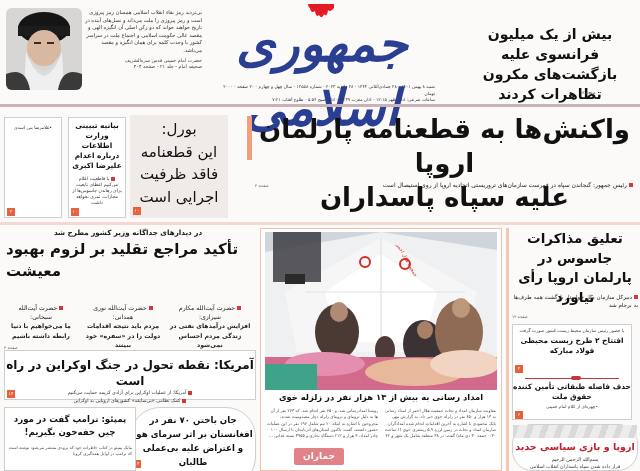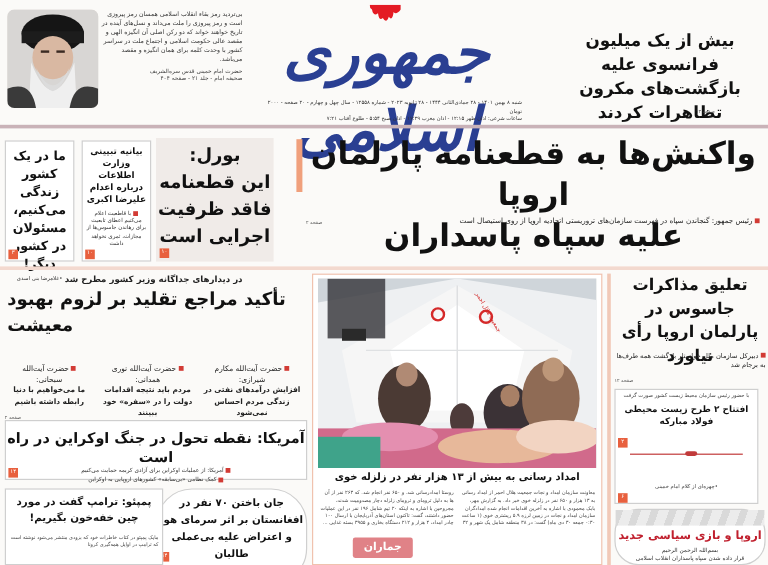--- a/index.html
+++ b/index.html
@@ -26,21 +26,21 @@
   .box { border: 1px solid #cfcfcf; background: #fff; }
   .small-box-1 { left: 4px; top: 117px; width: 58px; height: 101px; text-align: center; padding: 5px 3px; }
   .small-box-1 .t { font-size: 10.5px; font-weight: bold; line-height: 15px; }
   .small-box-1 .a { font-size: 4.5px; margin-top: 2px; color: #333; }
   .small-box-2 { left: 68px; top: 117px; width: 58px; height: 101px; text-align: center; padding: 3px 3px; }
   .small-box-2 .t { font-size: 7.4px; font-weight: bold; line-height: 10px; }
   .small-box-2 .b { font-size: 4.6px; line-height: 6.1px; margin-top: 5px; color: #333; }
   .badge { width: 8px; height: 8px; background: #e8603e; color: #fff; font-size: 4.5px; line-height: 8px; text-align: center; }
 
   .borrel-box { left: 130px; top: 115px; width: 98px; height: 103px; background: #f0ebe8; text-align: center; padding-top: 3px; }
-  .borrel-box .t { font-size: 15px; font-weight: bold; line-height: 22.5px; }
+  .borrel-box .t { font-size: 15px; font-weight: normal; line-height: 22.5px; }
 
   .main-accent { left: 247px; top: 116px; width: 5px; height: 44px; background: #f0a07c; }
   .main-headline { left: 252px; top: 112px; width: 385px; text-align: center; font-size: 26px; font-weight: bold; line-height: 34px; font-family: "DejaVu Sans", sans-serif; letter-spacing: -0.5px; }
   .main-sub { left: 300px; top: 181px; width: 333px; font-size: 6px; line-height: 8px; text-align: right; color: #222; }
   .bullet-sq { display: inline-block; width: 4px; height: 4px; background: #d23b35; margin-left: 2px; vertical-align: middle; }
   .main-ref { left: 255px; top: 183px; }
 
   .row-rule-2 { left: 0; top: 222px; width: 640px; height: 3px; background: #f3d9cf; }
 
   
@@ -124,21 +124,20 @@
   <div>شنبه ۸ بهمن ۱۴۰۱ - ۲۸ جمادی‌الثانی ۱۴۴۴ - ۲۸ ژانویه ۲۰۲۳ - شماره ۱۲۵۵۸ - سال چهل و چهارم - ۲۰ صفحه - ۲۰۰۰ تومان</div>
   <div>ساعات شرعی: اذان ظهر ۱۲:۱۵ - اذان مغرب ۱۷:۳۹ - اذان صبح ۵:۵۴ - طلوع آفتاب ۷:۲۱</div>
 </div>
 
 <div class="abs top-teaser">بیش از یک میلیون فرانسوی علیه بازگشت‌های مکرون تظاهرات کردند</div>
 <div class="abs page-ref top-teaser-ref">صفحه ۱۳</div>
 
 <div class="abs header-bottom-rule"></div>
 
 <div class="abs box small-box-1">
-  <div class="t">ما در یک کشور زندگی می‌کنیم، مسئولان در کشور دیگر!</div>
   <div class="a">•غلامرضا بنی اسدی</div>
   <div class="abs badge" style="left:2px;top:90px;">۳</div>
 </div>
 
 <div class="abs box small-box-2">
   <div class="t">بیانیه تبیینی وزارت اطلاعات درباره اعدام علیرضا اکبری</div>
   <div class="b"><span class="q-bullet"></span><span>با قاطعیت اعلام می‌کنیم اعطای تابعیت برای رهاندن جاسوس‌ها از مجازات، ثمری نخواهد داشت</span></div>
   <div class="abs badge" style="left:2px;top:90px;">۱۰</div>
 </div>
 
@@ -231,20 +230,21 @@
 <div class="abs jcpoa-headline">تعلیق مذاکرات جاسوس در پارلمان اروپا رأی نیاورد</div>
 <div class="abs jcpoa-sub"><span class="bullet-sq"></span><span>دبیرکل سازمان ملل خواستار بازگشت همه طرف‌ها به برجام شد</span></div>
 <div class="abs page-ref jcpoa-ref">صفحه ۱۲</div>
 
 <div class="abs box env-box">
   <div class="k">با حضور رئیس سازمان محیط زیست کشور صورت گرفت</div>
   <div class="t">افتتاح ۲ طرح زیست محیطی فولاد مبارکه</div>
   <div class="abs badge" style="left:2px;top:40px;">۲</div>
   <div class="divider"></div>
   <div class="dots"></div>
+  <div class="t2">حذف فاصله طبقاتی تأمین کننده حقوق ملت</div>
   <div class="s">•چهره‌ای از کلام امام خمینی</div>
   <div class="abs badge" style="left:2px;top:86px;">۶</div>
 </div>
 
 <div class="abs box europe-box" style="top:424px;height:47px;border-radius:20px;">
   <div class="europe-stripe"></div>
   <div class="t" style="top:16px;">اروپا و بازی سیاسی جدید</div>
   <div class="b" style="top:31px;">
     <div>بسم‌الله الرحمن الرحیم</div>
     <div>قرار داده شدن سپاه پاسداران انقلاب اسلامی</div>

